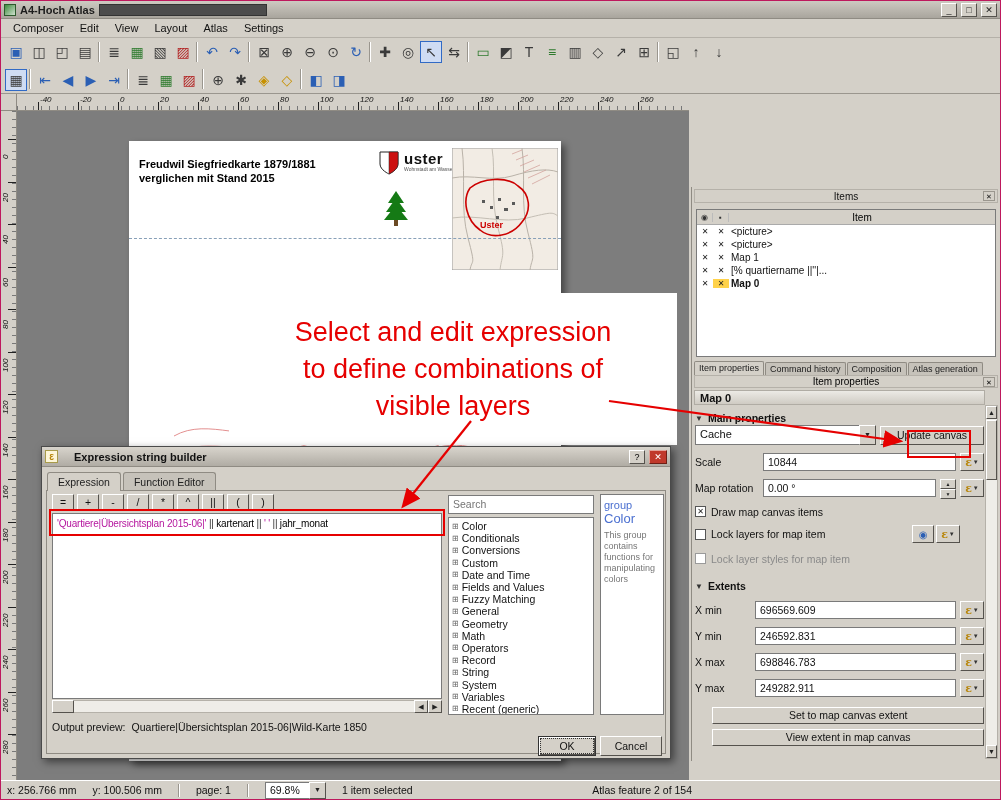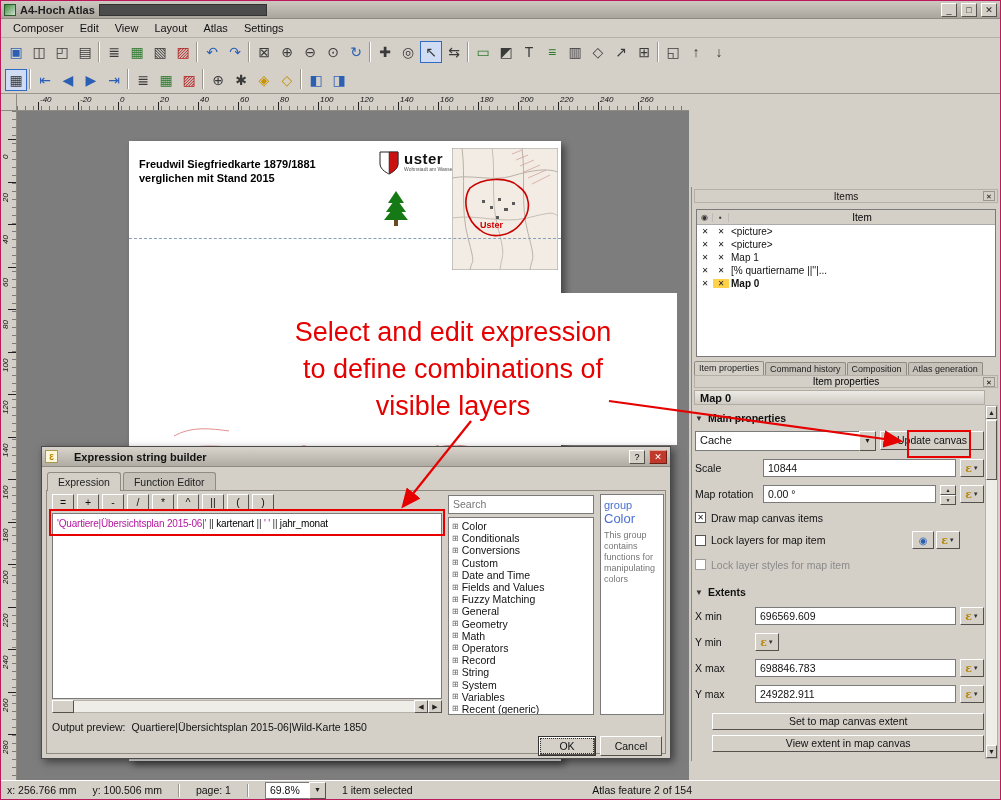--- a/index.html
+++ b/index.html
@@ -116,21 +116,21 @@
   .sec-head{display:flex;align-items:center;gap:5px;font-weight:bold;height:14px;margin-top:6px;}
   .sec-head .arr{font-size:8px;color:#333;}
   .prow{display:flex;align-items:center;gap:4px;height:18px;margin-top:8px;}
   .prow .plabel{width:64px;flex:0 0 auto;}
   .pinput{flex:1;height:18px;background:#fff;border:1px solid #7a7a7a;padding:2px 4px;font-size:10.5px;white-space:nowrap;overflow:hidden;}
   .eps-btn{width:24px;height:18px;background:#d4d0c8;border:1px solid;border-color:#fff #55524d #55524d #fff;display:flex;align-items:center;justify-content:center;gap:1px;flex:0 0 auto;}
   .eps-btn .e{color:#b8860b;font-weight:bold;font-size:11px;font-family:"DejaVu Serif",serif;}
   .eps-btn .dd{font-size:6px;color:#333;}
   .spin{width:16px;height:18px;display:flex;flex-direction:column;flex:0 0 auto;}
   .spin span{flex:1;font-size:5px;text-align:center;line-height:8px;background:#d4d0c8;border:1px solid;border-color:#fff #55524d #55524d #fff;color:#222;}
-  .cache-row{display:flex;gap:4px;height:20px;margin-top:6px;align-items:flex-start;}
+  .cache-row{display:flex;gap:4px;height:20px;align-items:center;}
   .cache-combo{flex:1;display:flex;height:20px;}
   .cache-combo .combo-text{flex:1;width:auto;}
   .upd-btn{width:104px;height:19px;flex:0 0 auto;}
   .cbrow{display:flex;align-items:center;gap:5px;margin-top:8px;min-height:13px;}
   .cb{width:11px;height:11px;background:#fff;border:1px solid #555;font-size:8px;line-height:9px;text-align:center;color:#222;flex:0 0 auto;}
   .cb .chk{visibility:hidden;}
   .cb.checked .chk{visibility:visible;}
   .cbrow.disabled{color:#8a8a8a;}
   .cbrow.disabled .cb{border-color:#9a9a9a;}
   .lock-row{margin-top:4px;height:24px;display:flex;align-items:center;gap:5px;}
@@ -525,20 +525,21 @@
               <span class="plabel" style="width:56px;">X min</span>
               <span class="pinput">696569.609</span>
               <span class="eps-btn">
                 <span class="e">ε</span>
                 <span class="dd">▼</span>
               </span>
             </div>
 
             <div class="prow">
               <span class="plabel" style="width:56px;">Y min</span>
+              <span class="pinput">246592.831</span>
               <span class="eps-btn">
                 <span class="e">ε</span>
                 <span class="dd">▼</span>
               </span>
             </div>
 
             <div class="prow">
               <span class="plabel" style="width:56px;">X max</span>
               <span class="pinput">698846.783</span>
               <span class="eps-btn">

